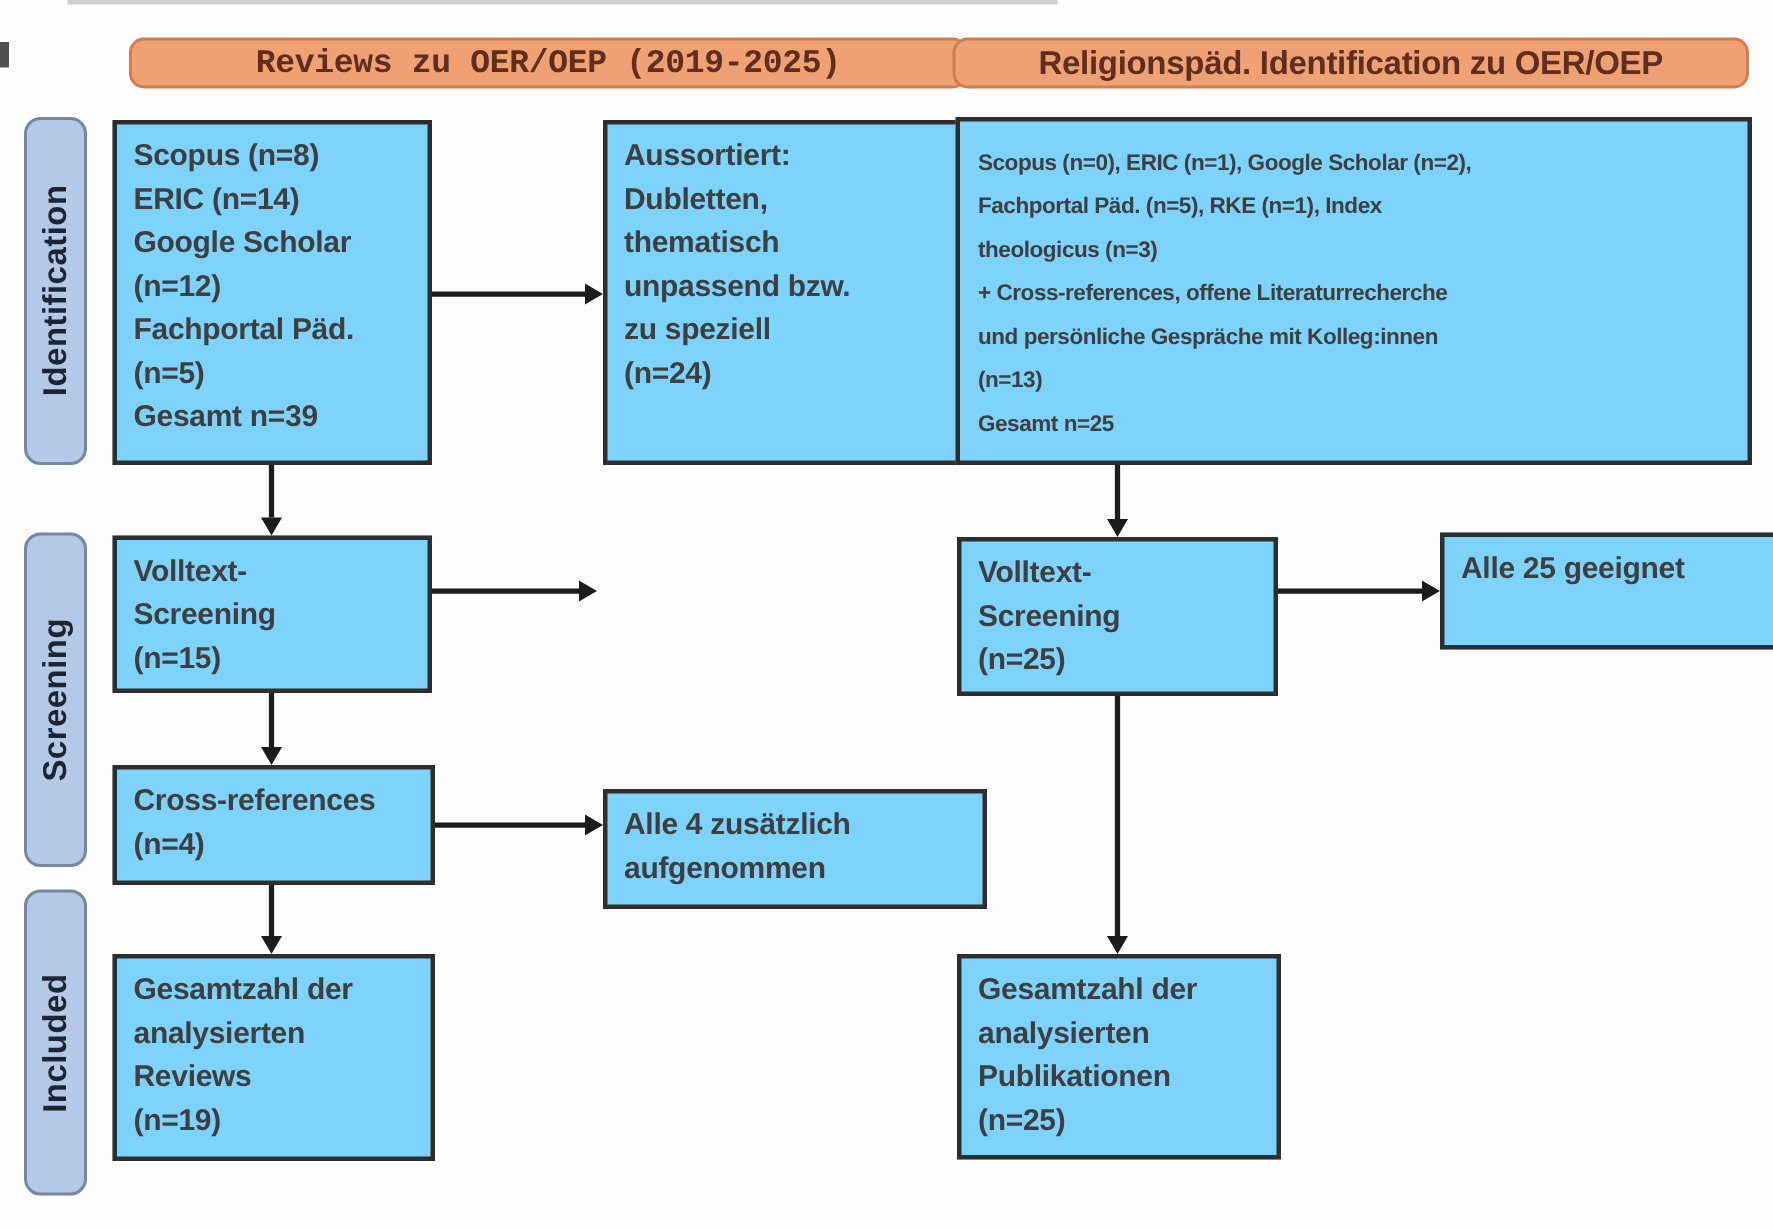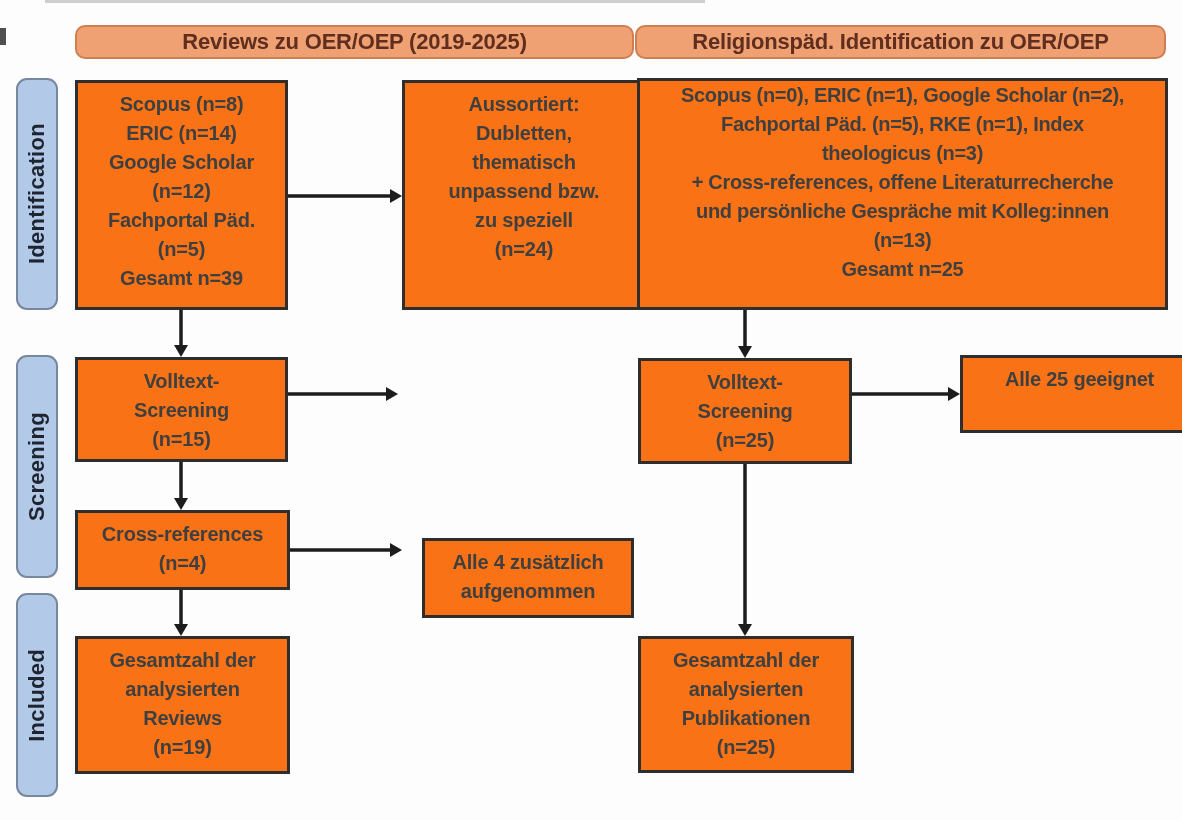--- a/index.html
+++ b/index.html
@@ -8,27 +8,27 @@
     --box-border:#2e2e2e; --box-text:#3f3f3f; --arrow:#1c1c1c; --background:#fdfdfd;
   }
   html,body{margin:0;padding:0;}
   body{font-family:"Liberation Sans",sans-serif;background:#fff;}
   .canvas{
     position:relative;width:1182px;height:820px;overflow:hidden;
     background:var(--background);
   }
   .artifact{position:absolute;}
   .node{
-    position:absolute;box-sizing:border-box;background:#f97316;
+    position:absolute;box-sizing:border-box;background:#7dd3fc;
     border:3px solid var(--box-border);
     color:var(--box-text);font-weight:700;
     font-size:20px;line-height:29px;letter-spacing:-0.2px;
-    padding:7px 11px;white-space:pre-line;overflow:hidden;text-align:center;
+    padding:7px 11px;white-space:pre-line;overflow:hidden;
   }
-  .node.dense{font-size:20px;line-height:29px;letter-spacing:-0.3px;padding:0 12px;}
+  .node.dense{font-size:15px;line-height:29px;letter-spacing:-0.3px;padding:13px 12px;}
   .band{
     position:absolute;box-sizing:border-box;
     background:var(--header-fill);border:2.5px solid var(--header-border);
     border-radius:10px;color:var(--header-text);
     font-weight:700;font-size:22px;letter-spacing:-0.2px;
     display:flex;align-items:center;justify-content:center;text-align:center;
   }
   .stage{
     position:absolute;box-sizing:border-box;
     background:var(--stage-fill);border:2px solid var(--stage-border);
@@ -44,21 +44,21 @@
   svg.arrows polygon{fill:var(--arrow);}
 </style>
 </head>
 <body>
 
 <div class="canvas">
 
   <div class="artifact" style="left:45px;top:0;width:660px;height:3px;background:#b5b5b5;opacity:.65;"></div>
   <div class="artifact" style="left:0;top:28px;width:6px;height:17px;background:#4f4f4f;"></div>
 
-  <div class="band" style="left:75px;top:25px;width:559px;height:34px;">Reviews zu OER/OEP (2019-2025)</div>
+  <div class="band" style="left:86px;top:25px;width:559px;height:34px;font-family:Liberation Mono, monospace;">Reviews zu OER/OEP (2019-2025)</div>
   <div class="band" style="left:635px;top:25px;width:531px;height:34px;">Religionspäd. Identification zu OER/OEP</div>
 
   <div class="stage" style="left:16px;top:78px;width:42px;height:232px;">
     <span class="stage-label">Identification</span>
   </div>
   <div class="stage" style="left:16px;top:355px;width:42px;height:223px;">
     <span class="stage-label">Screening</span>
   </div>
   <div class="stage" style="left:16px;top:593px;width:42px;height:204px;">
     <span class="stage-label">Included</span>
@@ -87,21 +87,21 @@
 
   <div class="node" style="left:75px;top:357px;width:213px;height:105px;">Volltext-
 Screening
 (n=15)</div>
   <div class="node" style="left:638px;top:358px;width:214px;height:106px;">Volltext-
 Screening
 (n=25)</div>
   <div class="node" style="left:960px;top:355px;width:239px;height:78px;">Alle 25 geeignet</div>
   <div class="node" style="left:75px;top:510px;width:215px;height:80px;">Cross-references
 (n=4)</div>
-  <div class="node" style="left:402px;top:538px;width:212px;height:80px;margin-left:20px;">Alle 4 zusätzlich
+  <div class="node" style="left:402px;top:526px;width:256px;height:80px;">Alle 4 zusätzlich
 aufgenommen</div>
 
   <div class="node" style="left:75px;top:636px;width:215px;height:138px;">Gesamtzahl der
 analysierten
 Reviews
 (n=19)</div>
   <div class="node" style="left:638px;top:636px;width:216px;height:137px;">Gesamtzahl der
 analysierten
 Publikationen
 (n=25)</div>

